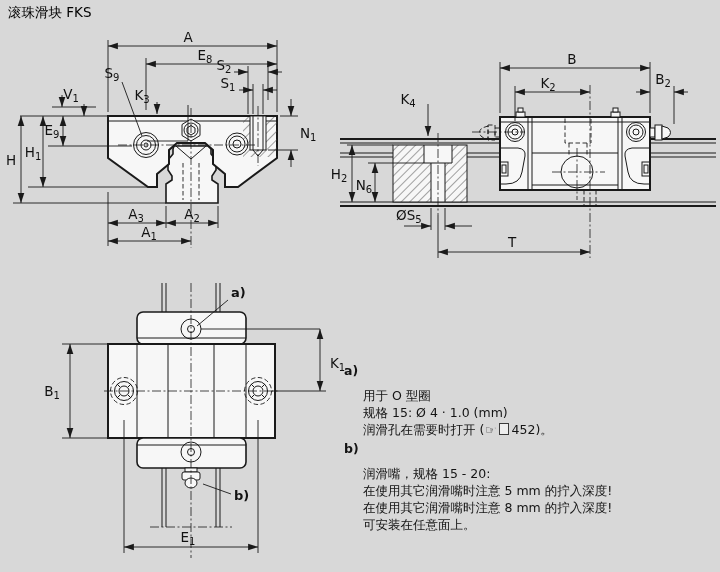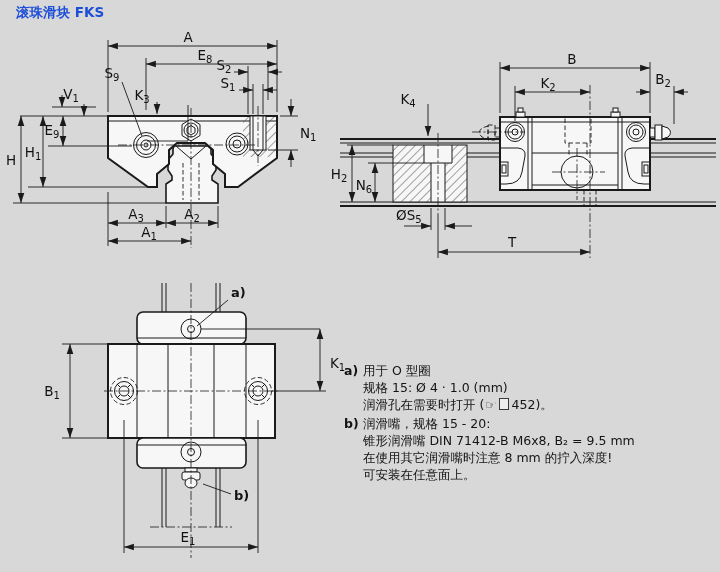--- a/index.html
+++ b/index.html
@@ -1,34 +1,34 @@
 <!DOCTYPE html>
 <html><head>
 <meta charset="utf-8">
 <style>
   html,body{margin:0;padding:0;}
   .stage{position:relative;width:720px;height:572px;background:#d8d8d8;overflow:hidden;
          font-family:"DejaVu Sans","Liberation Sans",sans-serif;}
-  .title{position:absolute;left:16px;top:4px;font-size:13.5px;font-weight:bold;color:#1d4ed8;}
+  .title{position:absolute;left:8px;top:4px;font-size:13.5px;font-weight:normal;color:#000000;}
   svg{position:absolute;left:0;top:0;}
   .ln{stroke:#1a1a1a;stroke-width:1;fill:none;}
   .lm{stroke:#1a1a1a;stroke-width:1.6;fill:none;}
   .lw{stroke:#1a1a1a;stroke-width:2;fill:none;}
   .fw{fill:#f7f7f7;}
   .dim{stroke:#1a1a1a;stroke-width:0.9;fill:none;}
   .cl{stroke:#1a1a1a;stroke-width:0.8;stroke-dasharray:9 2.5 2 2.5;fill:none;}
   .hid{stroke:#1a1a1a;stroke-width:0.9;stroke-dasharray:4.5 2.5;fill:none;}
   .dlbl{font-size:13.5px;fill:#111;}
   .sub{font-size:10px;}
   .co{font-size:13px;font-weight:bold;fill:#111;}
   .notes{position:absolute;left:344px;top:362px;width:372px;font-size:12.5px;
          line-height:17px;color:#141414;}
   .note{display:flex;margin-bottom:2px;}
   .nkey{font-weight:bold;width:19px;flex:0 0 19px;}
-  .nbody{flex:1;}
+  .nbody{flex:1;margin-top:25px;}
   .hand{margin:0 1px 0 1px;}
   .page-icon{display:inline-block;width:8px;height:10px;border:1px solid #3a3a3a;
              background:#eee;margin:0 3px 0 1px;vertical-align:-1px;}
 </style>
 </head>
 <body>
 
 <div class="stage">
 
   <div class="title">滚珠滑块 FKS</div>
@@ -350,20 +350,20 @@
       <div class="nbody">
         <div>用于 O 型圈</div>
         <div>规格 15: Ø 4 · 1.0 (mm)</div>
         <div><span>润滑孔在需要时打开 (</span><span class="hand">☞</span><span class="page-icon"></span><span>452</span><span>)。</span></div>
       </div>
     </div>
     <div class="note">
       <span class="nkey">b)</span>
       <div class="nbody">
         <div>润滑嘴，规格 15 - 20:</div>
-        <div>锥形润滑嘴 DIN 71412-B M6x8, B₂ = 9.5 mm</div>
+        <div>在使用其它润滑嘴时注意 5 mm 的拧入深度!</div>
         <div>在使用其它润滑嘴时注意 8 mm 的拧入深度!</div>
         <div>可安装在任意面上。</div>
       </div>
     </div>
   </div>
 
 </div>
 
 </body></html>

